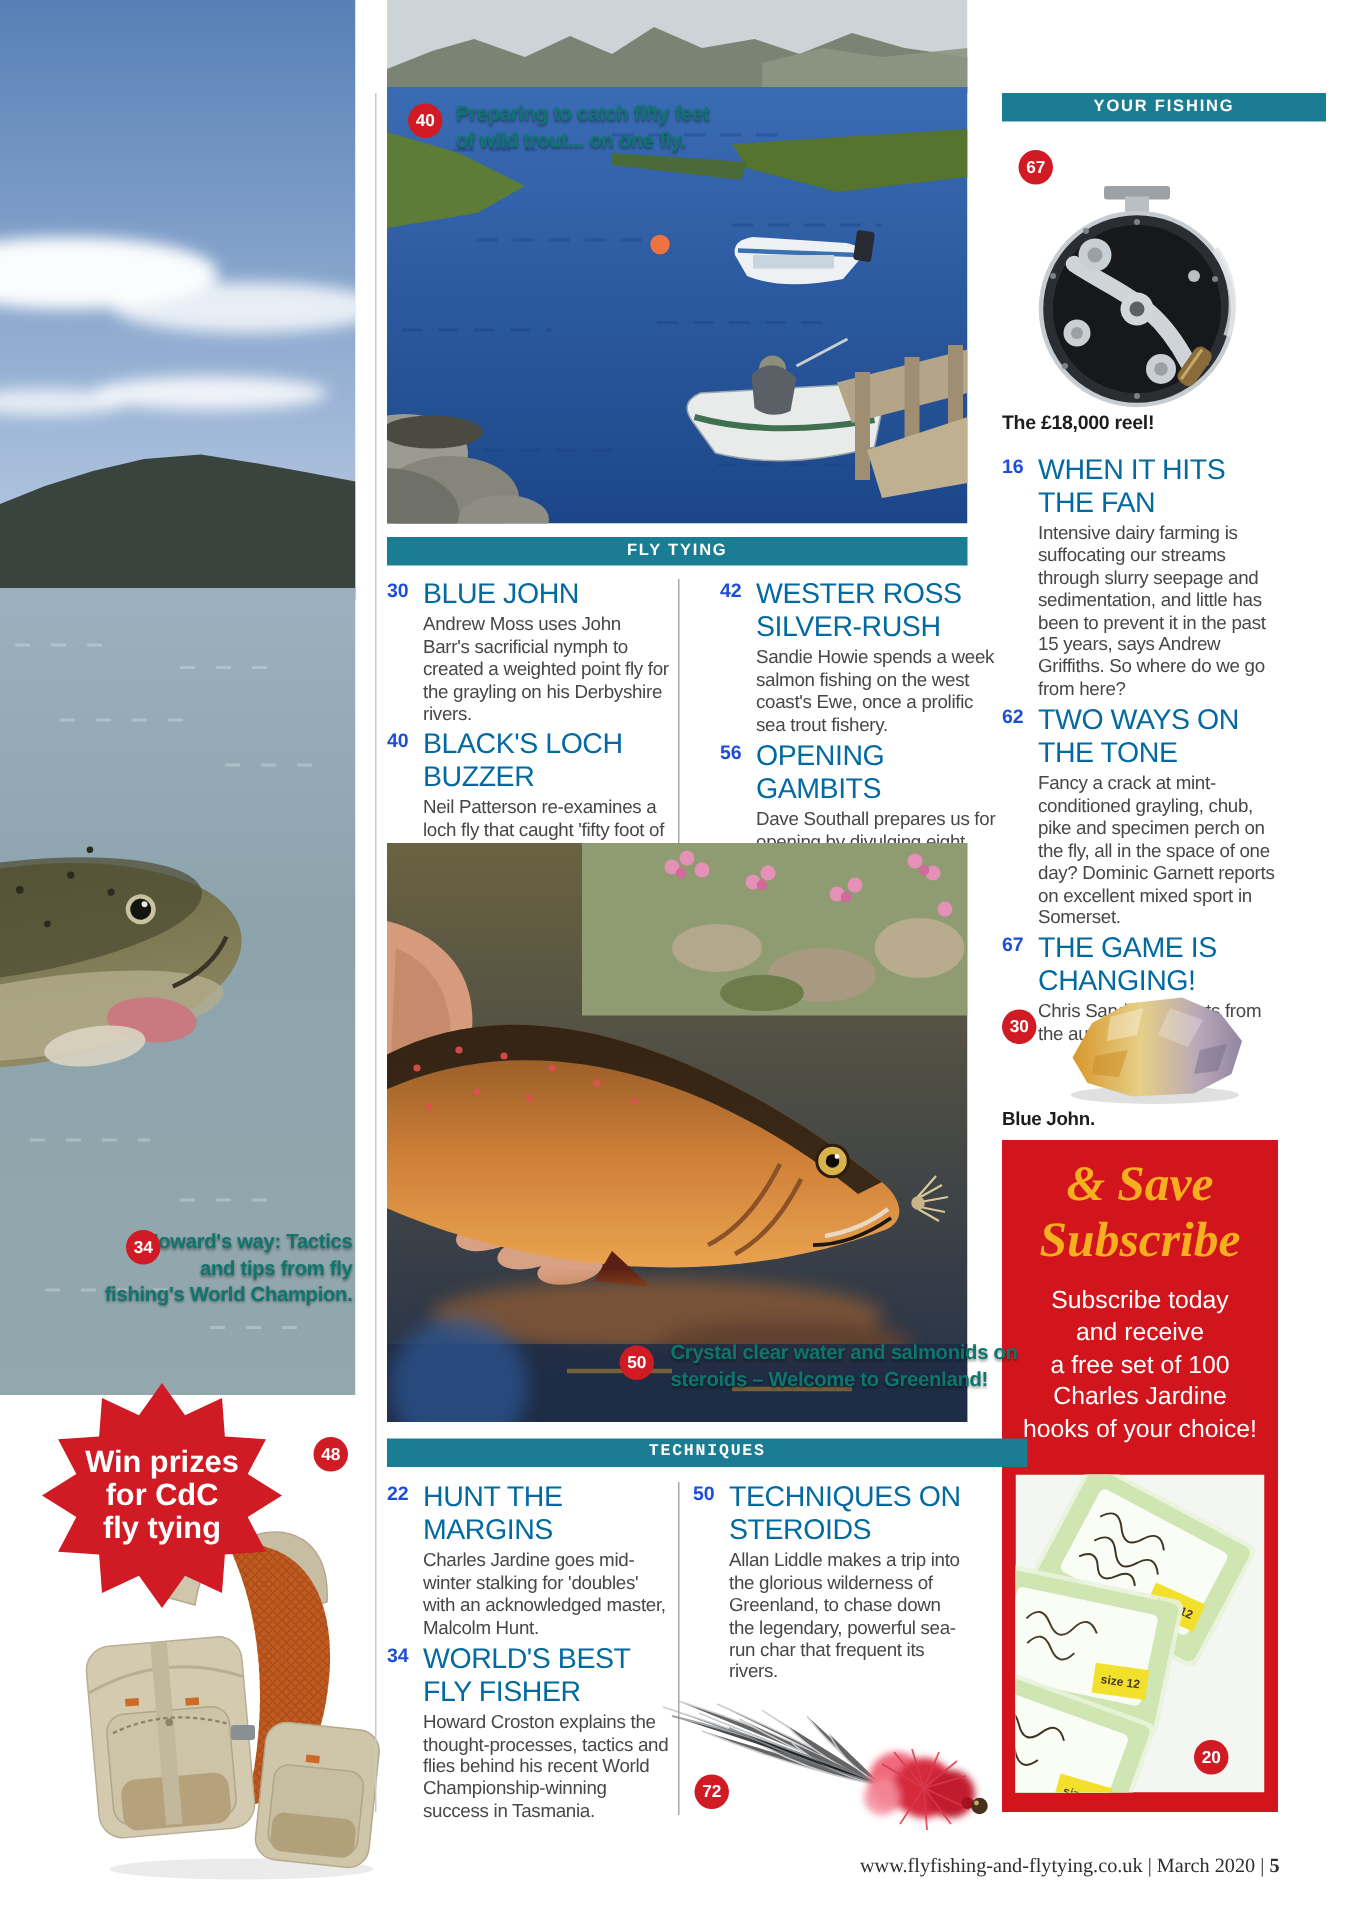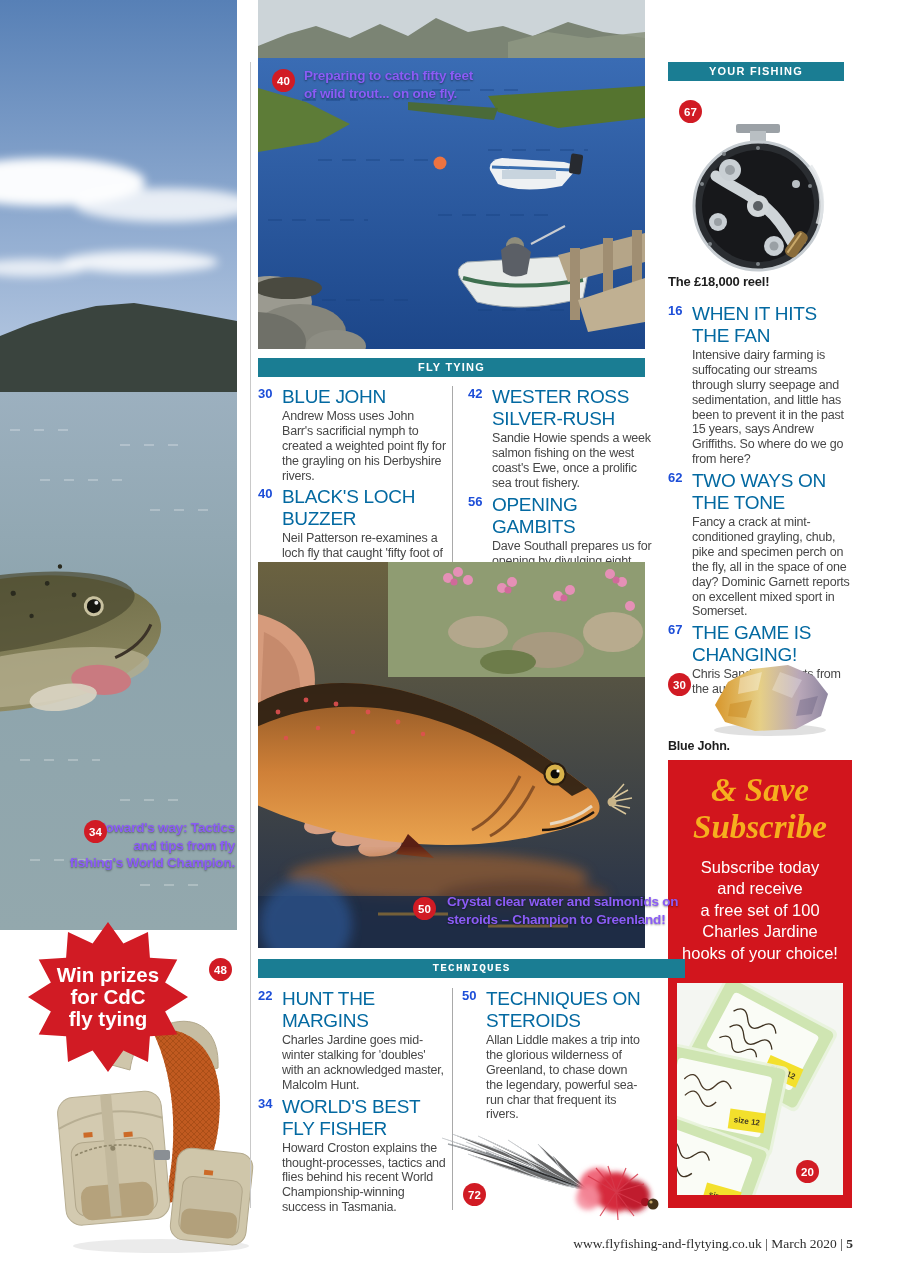--- a/index.html
+++ b/index.html
@@ -4,21 +4,21 @@
 <style>
   html,body{margin:0;padding:0;background:#ffffff;}
   #page{position:relative;width:905px;height:1280px;background:#fff;overflow:hidden;
         font-family:"Liberation Sans",sans-serif;}
   .abs{position:absolute;}
   
   .badge{position:absolute;width:23px;height:23px;border-radius:50%;background:#d11b24;
          color:#fff;font-weight:700;font-size:11.5px;display:flex;align-items:center;
          justify-content:center;z-index:6;}
   
-  .photocap{position:absolute;color:#8b5cf6;font-weight:700;font-size:13.5px;line-height:1.3;
+  .photocap{position:absolute;color:#0f766e;font-weight:700;font-size:13.5px;line-height:1.3;
             letter-spacing:-0.2px;text-shadow:0 1px 2px rgba(0,0,0,.45);z-index:5;}
   .photocap div{display:block;}
   
   .secbar{position:absolute;background:#1a7d93;color:#fff;font-size:11px;font-weight:700;
           letter-spacing:1.2px;text-align:center;line-height:19px;height:19px;z-index:4;}
   
   .entry{overflow:hidden;margin-bottom:3px;}
   .enum{float:left;width:24px;font-weight:700;color:#1d4ed8;font-size:13px;line-height:1.16;}
   .econtent{margin-left:24px;}
   .etitle{font-weight:400;color:#0369a1;font-size:19px;line-height:1.16;letter-spacing:-0.3px;}
@@ -217,21 +217,21 @@
       </div>
     </div>
     <div class="entry">
       <span class="enum">40</span>
       <div class="econtent">
         <div class="etitle">BLACK'S LOCH BUZZER</div>
         <div class="ebody">Neil Patterson re-examines a loch fly that caught 'fifty foot of fish'</div>
       </div>
     </div>
   </div>
-  <div class="abs subcol2" style="left:452px;top:386px;width:184px;padding-left:15px;min-height:158px;">
+  <div class="abs subcol2" style="left:452px;top:386px;width:184px;padding-left:27px;min-height:158px;">
     <div class="entry">
       <span class="enum">42</span>
       <div class="econtent">
         <div class="etitle">WESTER ROSS SILVER-RUSH</div>
         <div class="ebody">Sandie Howie spends a week salmon fishing on the west coast's Ewe, once a prolific sea trout fishery.</div>
       </div>
     </div>
     <div class="entry">
       <span class="enum">56</span>
       <div class="econtent">
@@ -324,21 +324,21 @@
       <ellipse cx="265" cy="334" rx="85" ry="16" fill="#8a4a1c"></ellipse>
     </g>
     <rect x="0" y="334" width="387" height="52" fill="#1d2b44" opacity="0.85"></rect>
     <circle cx="48" cy="362" r="46" fill="#2d5da0" opacity="0.6" filter="url(#bl6)"></circle>
     <path d="M120,352 h70 M230,364 h80" stroke="#c9932f" stroke-width="3" opacity="0.5"></path>
   </svg>
 
   <div class="badge" style="left:413px;top:897px;">50</div>
   <div class="photocap" style="left:447px;top:893px;">
     <div>Crystal clear water and salmonids on</div>
-    <div>steroids – Champion to Greenland!</div>
+    <div>steroids – Welcome to Greenland!</div>
   </div>
 
   <div class="secbar" style="left:258px;top:959px;width:427px;font-family:Liberation Mono, monospace;">TECHNIQUES</div>
 
   <div class="abs" style="left:258px;top:988px;width:188px;">
     <div class="entry">
       <span class="enum">22</span>
       <div class="econtent">
         <div class="etitle">HUNT THE MARGINS</div>
         <div class="ebody">Charles Jardine goes mid-winter stalking for 'doubles' with an acknowledged master, Malcolm Hunt.</div>
@@ -394,21 +394,21 @@
     </g>
     <g stroke="#d63a4c" stroke-width="1.2" opacity="0.85">
       <path d="M178,60 L158,36 M178,60 L170,34 M178,60 L188,36 M178,60 L200,42 M178,60 L206,52 M178,60 L150,44 M178,60 L196,84 M178,60 L180,88 M178,60 L162,84 M178,60 L208,74"></path>
     </g>
     <circle cx="207" cy="70" r="4" fill="#a31220"></circle>
     <circle cx="215" cy="72" r="5.5" fill="#45321a"></circle>
     <circle cx="213" cy="70" r="1.6" fill="#c9a96a"></circle>
   </svg>
   <div class="badge" style="left:463px;top:1183px;">72</div>
 
-  <div class="secbar" style="left:668px;top:62px;width:176px;">YOUR FISHING</div>
+  <div class="secbar" style="left:668px;top:62px;width:216px;">YOUR FISHING</div>
 
   <div class="badge" style="left:679px;top:100px;">67</div>
 
   <svg class="abs" style="left:678px;top:124px;" width="158" height="148" viewBox="0 0 158 148">
     <rect x="58" y="0" width="44" height="9" rx="2" fill="#9ba1a6"></rect>
     <rect x="72" y="7" width="16" height="11" fill="#b9bfc3"></rect>
     <circle cx="80" cy="82" r="64" fill="#2a2d31"></circle>
     <circle cx="80" cy="82" r="64" fill="none" stroke="#c6ccd1" stroke-width="3"></circle>
     <path d="M132,42 A64 64 0 0 1 140,100" fill="none" stroke="#e2e6e9" stroke-width="5" opacity="0.8"></path>
     <circle cx="80" cy="82" r="56" fill="#17181b"></circle>

